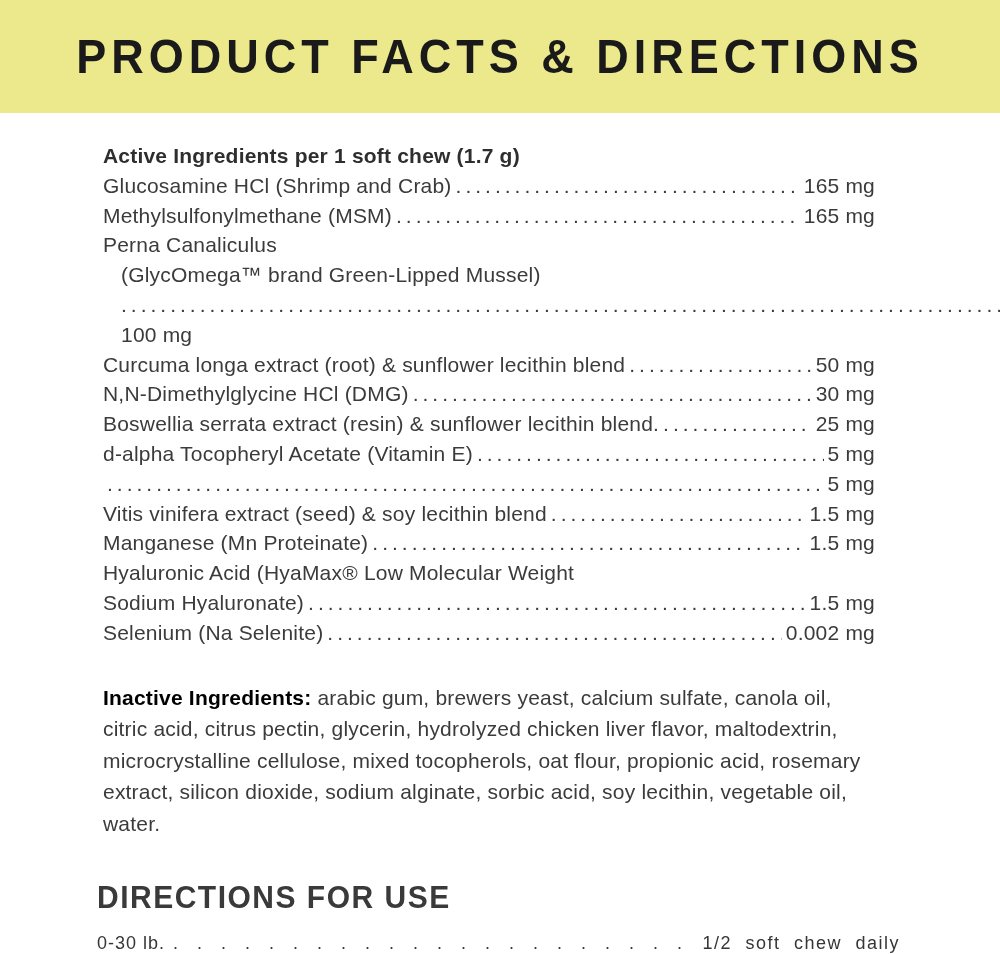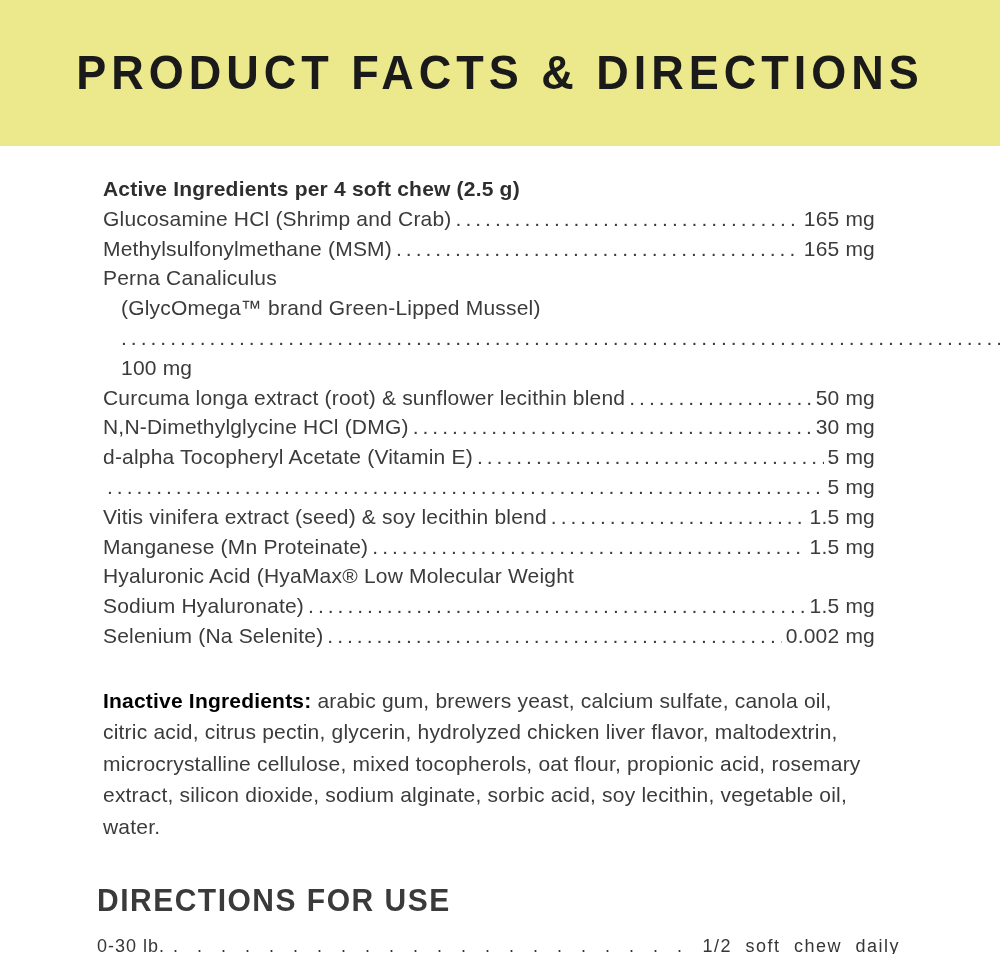--- a/index.html
+++ b/index.html
@@ -6,21 +6,21 @@
   html, body {
     margin: 0; padding: 0;
     width: 1000px;
     background: #ffffff;
     font-family: "Liberation Sans", sans-serif;
   }
   .page { width: 1000px; min-height: 954px; background: #fff; }
 
   
   .banner {
-    height: 146px;
+    height: 113px;
     background: #ECE98C;
     display: flex;
     align-items: center;
     justify-content: center;
   }
   .banner h1 {
     margin: 0;
     font-size: 45px;
     font-weight: 800;
     letter-spacing: 5px;
@@ -105,21 +105,21 @@
 </head>
 <body>
 
 <div class="page">
 
   <header class="banner">
     <h1>PRODUCT FACTS &amp; DIRECTIONS</h1>
   </header>
 
   <section class="facts">
-    <div class="facts-heading">Active Ingredients per 4 soft chew (2.5 g)</div>
+    <div class="facts-heading">Active Ingredients per 1 soft chew (1.7 g)</div>
 
     <div class="ing-row">
       <span class="ing-label">Glucosamine HCl (Shrimp and Crab)</span>
       <span class="ing-dots"></span>
       <span class="ing-amount">165 mg</span>
     </div>
 
     <div class="ing-row">
       <span class="ing-label">Methylsulfonylmethane (MSM)</span>
       <span class="ing-dots"></span>
@@ -141,20 +141,25 @@
       <span class="ing-dots"></span>
       <span class="ing-amount">50 mg</span>
     </div>
 
     <div class="ing-row">
       <span class="ing-label">N,N-Dimethylglycine HCl (DMG)</span>
       <span class="ing-dots"></span>
       <span class="ing-amount">30 mg</span>
     </div>
 
+    <div class="ing-row">
+      <span class="ing-label">Boswellia serrata extract (resin) &amp; sunflower lecithin blend.</span>
+      <span class="ing-dots"></span>
+      <span class="ing-amount">25 mg</span>
+    </div>
 
     <div class="ing-row">
       <span class="ing-label">d-alpha Tocopheryl Acetate (Vitamin E)</span>
       <span class="ing-dots"></span>
       <span class="ing-amount">5 mg</span>
     </div>
 
     <div class="ing-row">
       <span class="ing-dots"></span>
       <span class="ing-amount">5 mg</span>

